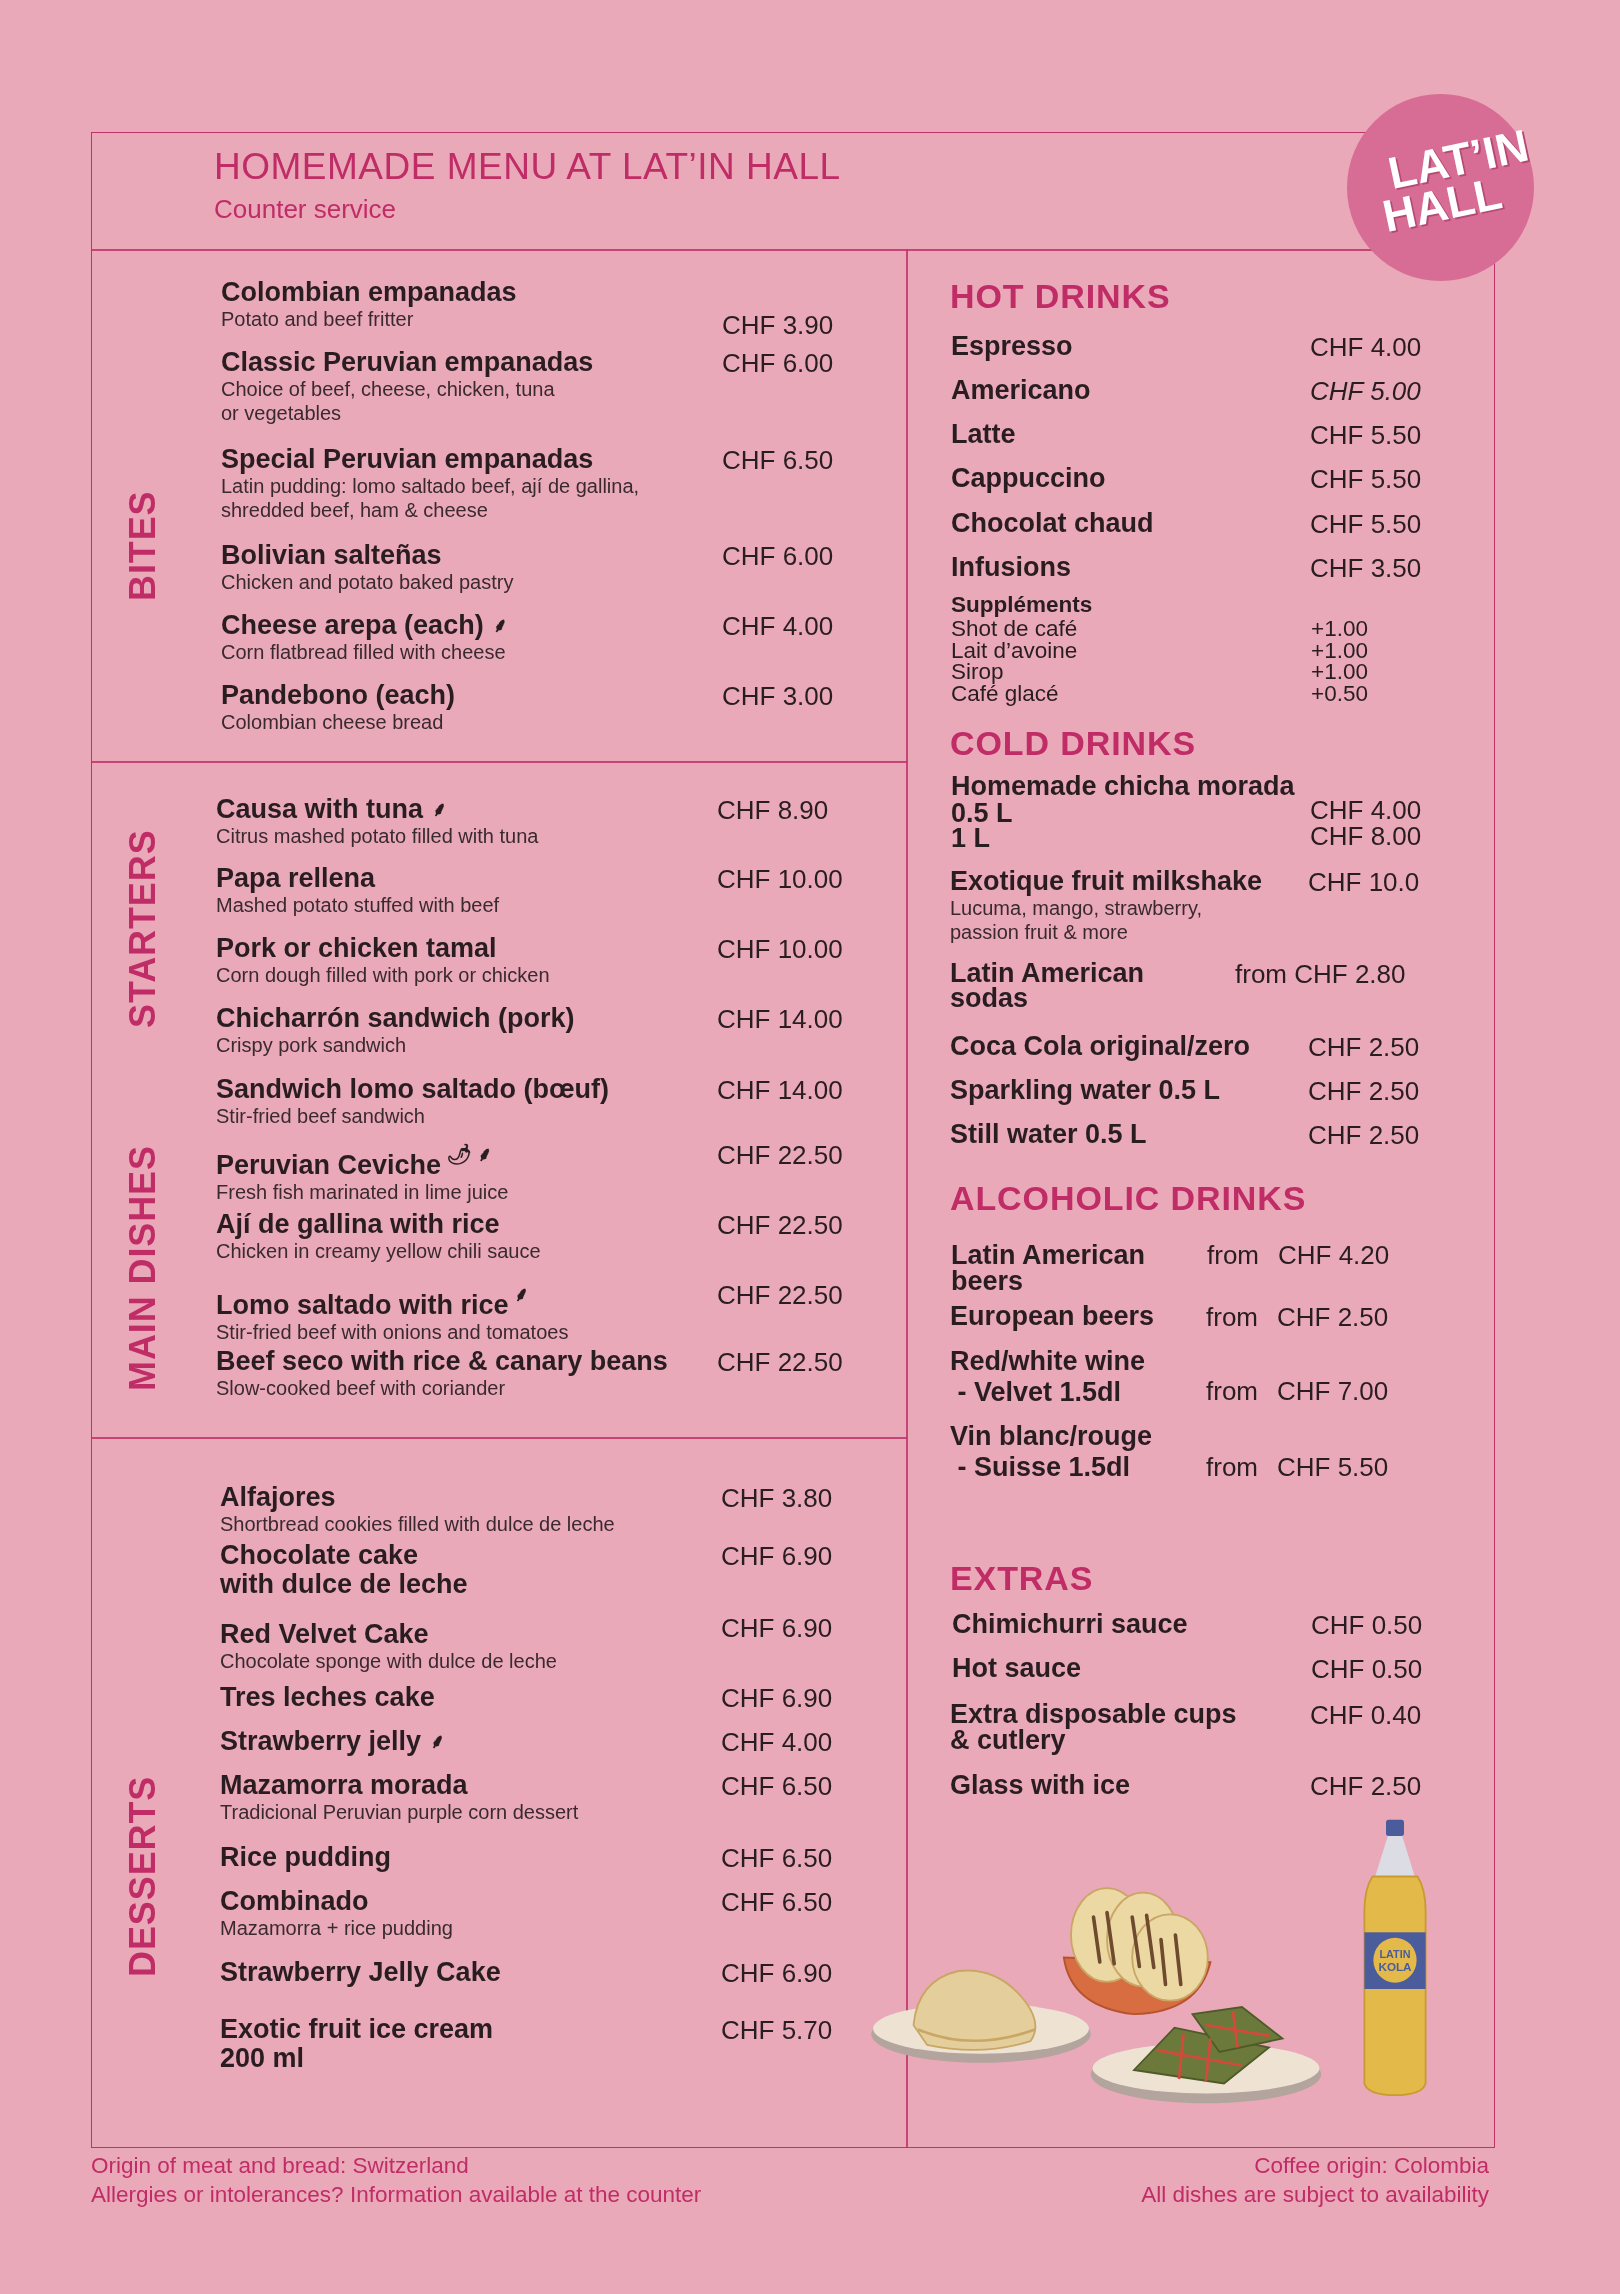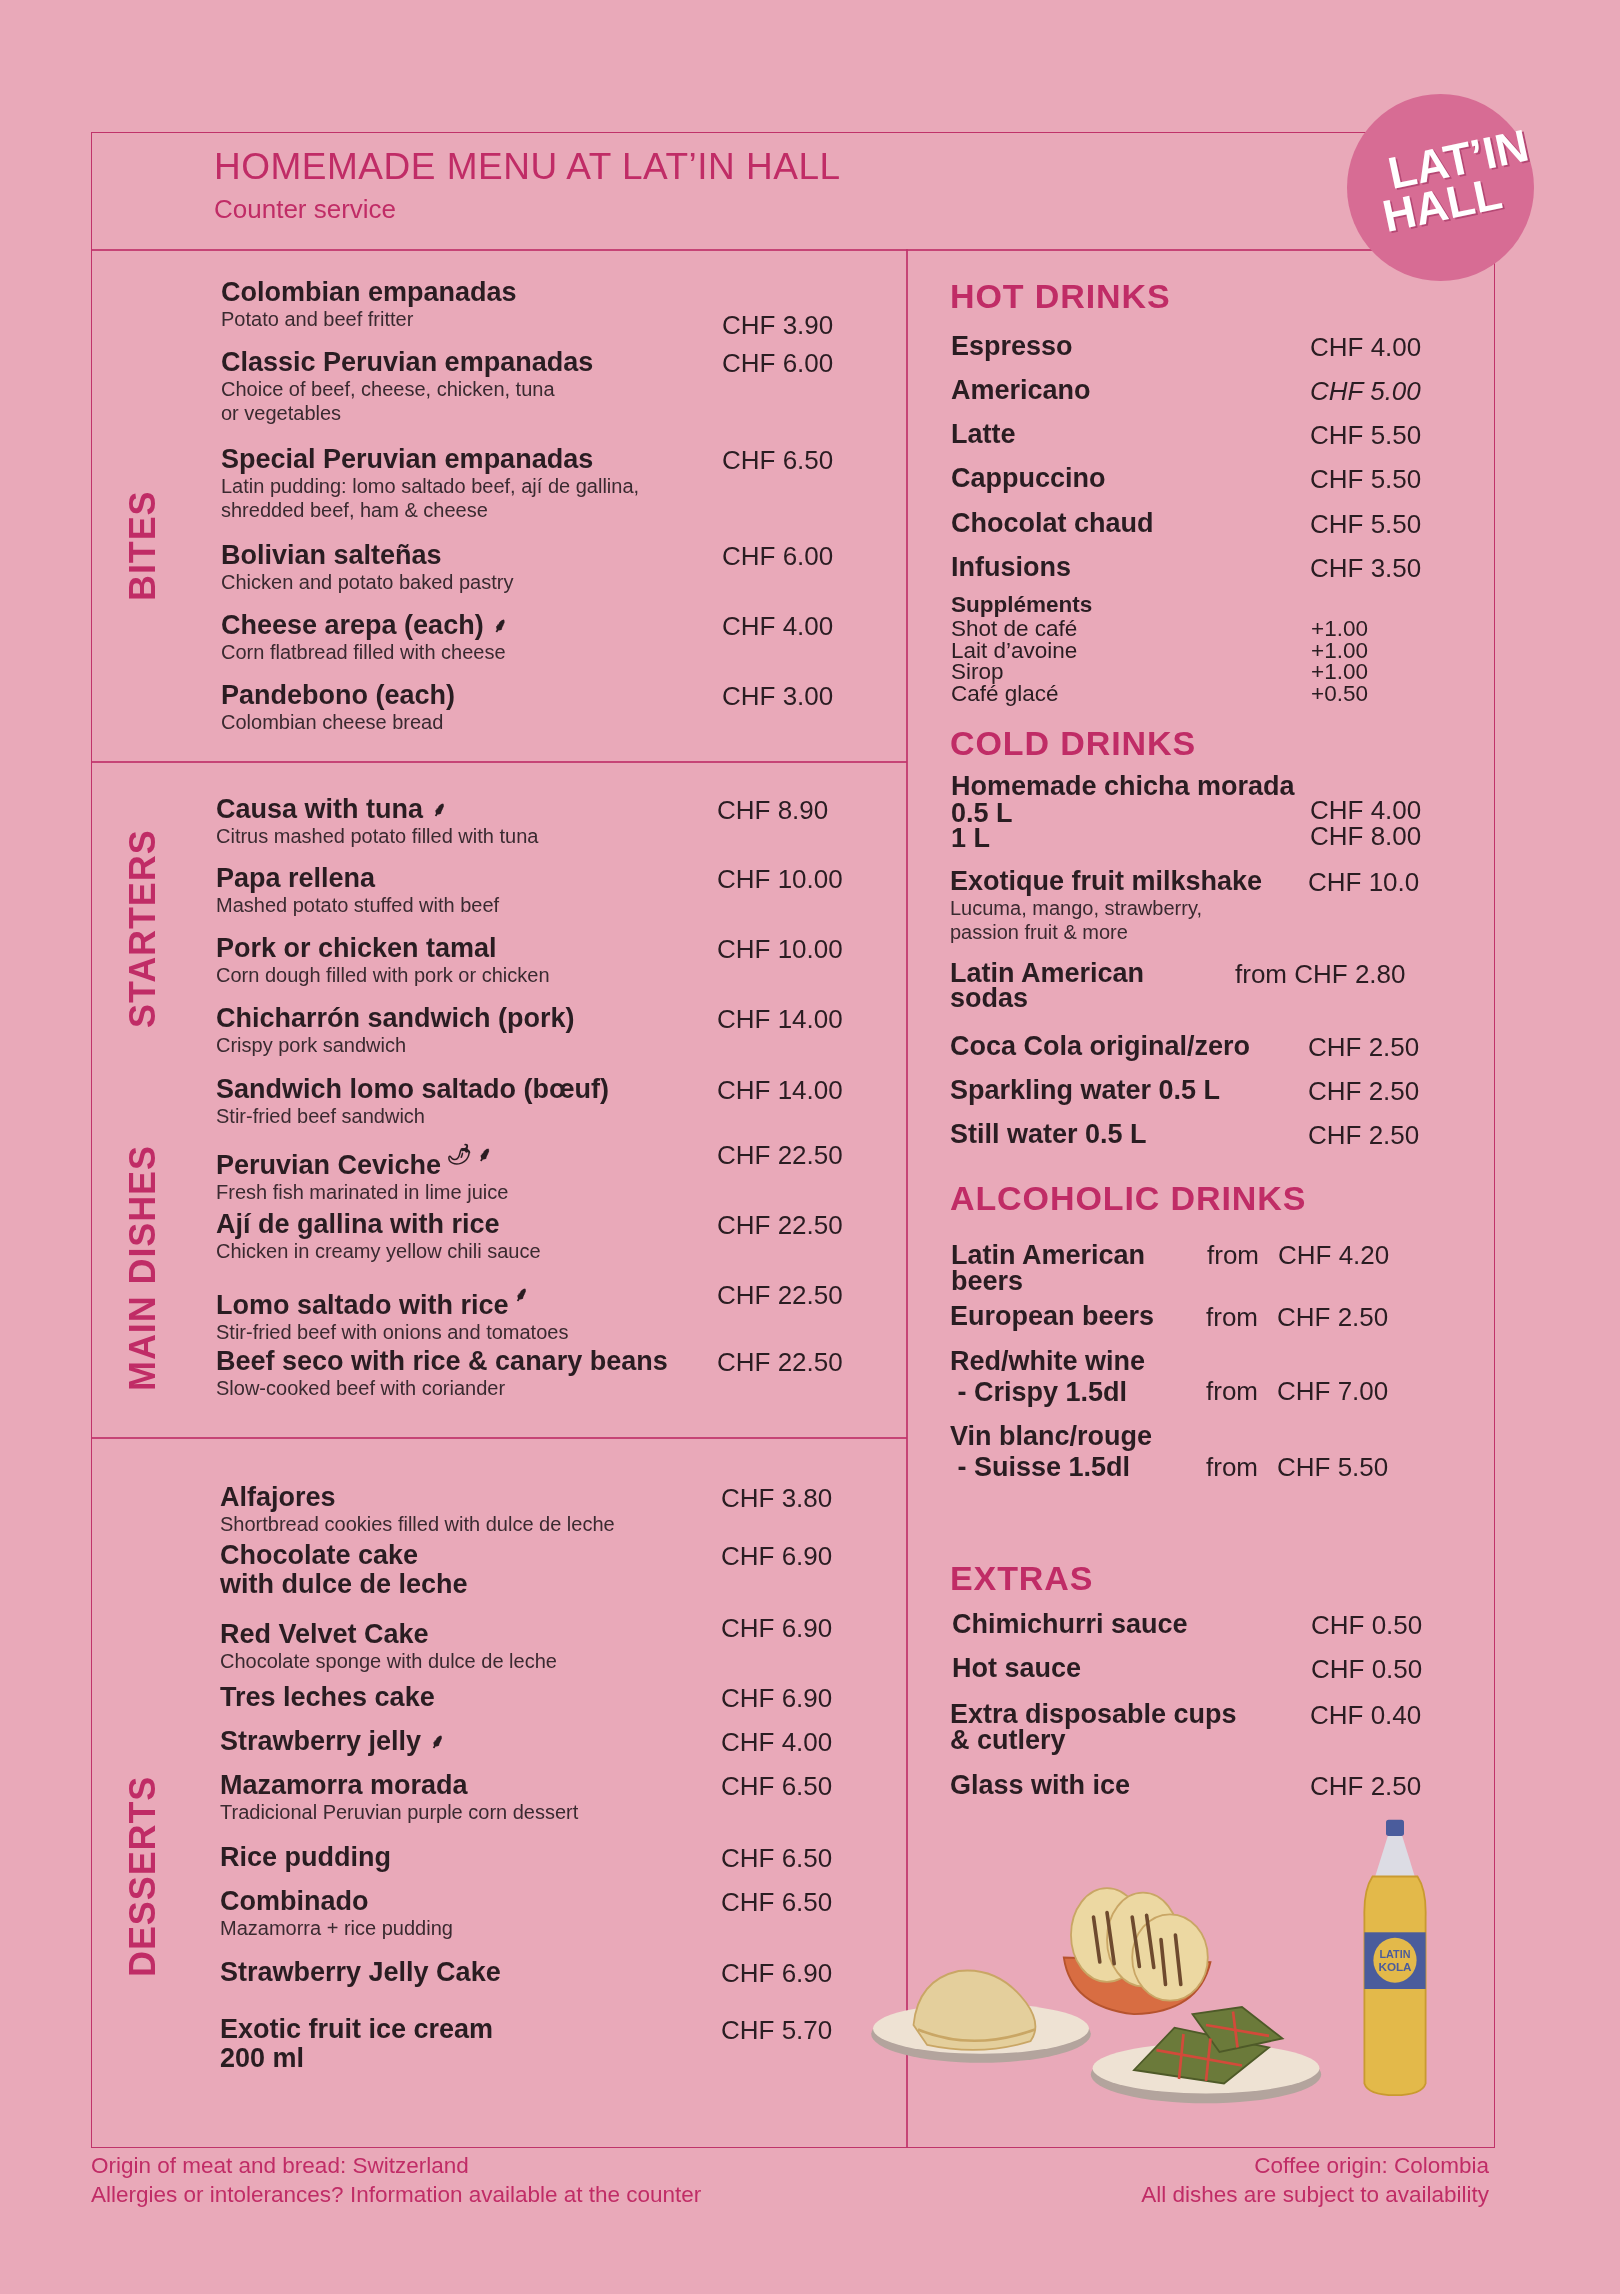--- a/index.html
+++ b/index.html
@@ -303,21 +303,21 @@
 <div class="price" style="left:1278px;top:1240px;">CHF 4.20</div>
 
 <div class="item" style="left:950px;top:1302px;">
     <div class="name">European beers</div>
   </div>
 <div class="price" style="left:1206px;top:1302px;">from</div>
 <div class="price" style="left:1277px;top:1302px;">CHF 2.50</div>
 
 <div class="item" style="left:950px;top:1346px;">
   <div class="name" style="line-height:31px;">Red/white wine</div>
-  <div class="name" style="line-height:31px;white-space:pre;"> - Crispy 1.5dl</div>
+  <div class="name" style="line-height:31px;white-space:pre;"> - Velvet 1.5dl</div>
 </div>
 <div class="price" style="left:1206px;top:1376px;">from</div>
 <div class="price" style="left:1277px;top:1376px;">CHF 7.00</div>
 
 <div class="item" style="left:950px;top:1421px;">
   <div class="name" style="line-height:31px;">Vin blanc/rouge</div>
   <div class="name" style="line-height:31px;white-space:pre;"> - Suisse 1.5dl</div>
 </div>
 <div class="price" style="left:1206px;top:1452px;">from</div>
 <div class="price" style="left:1277px;top:1452px;">CHF 5.50</div>

